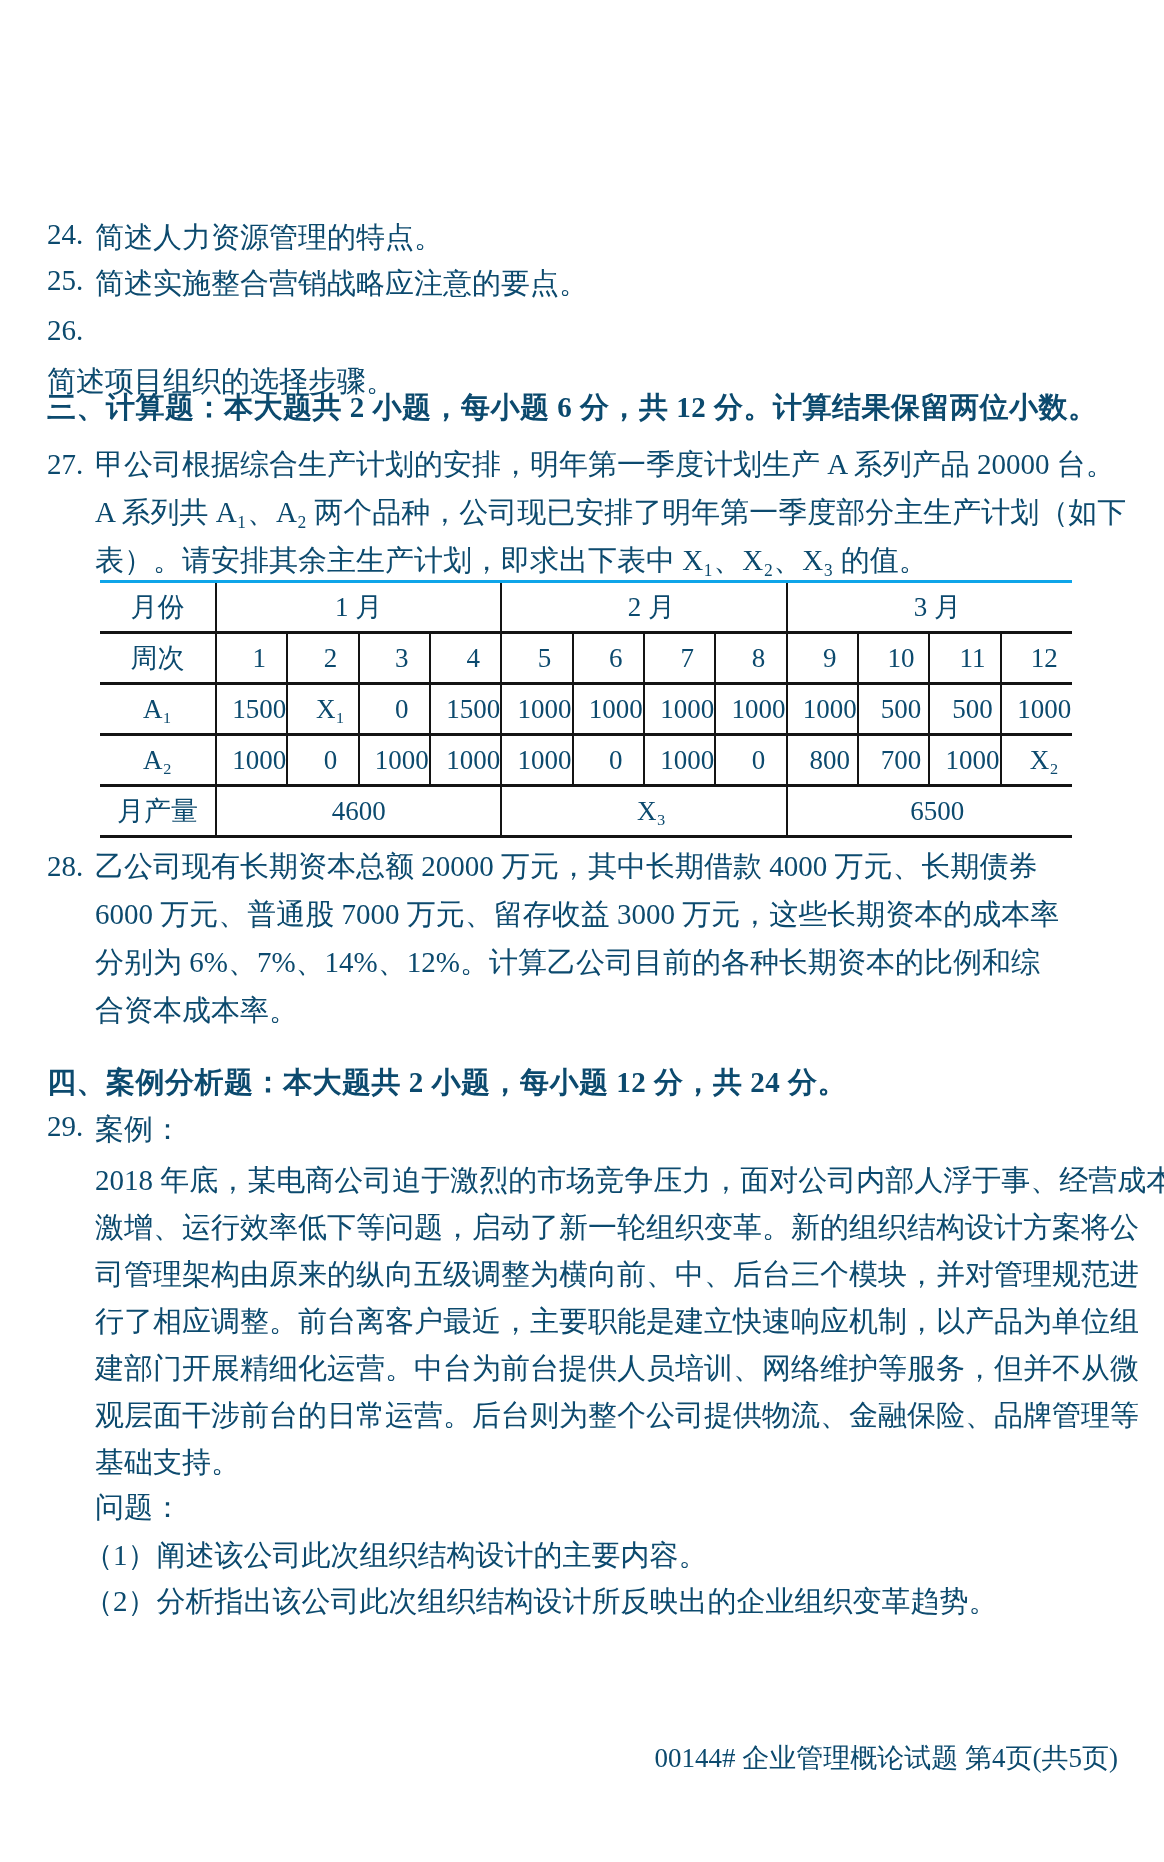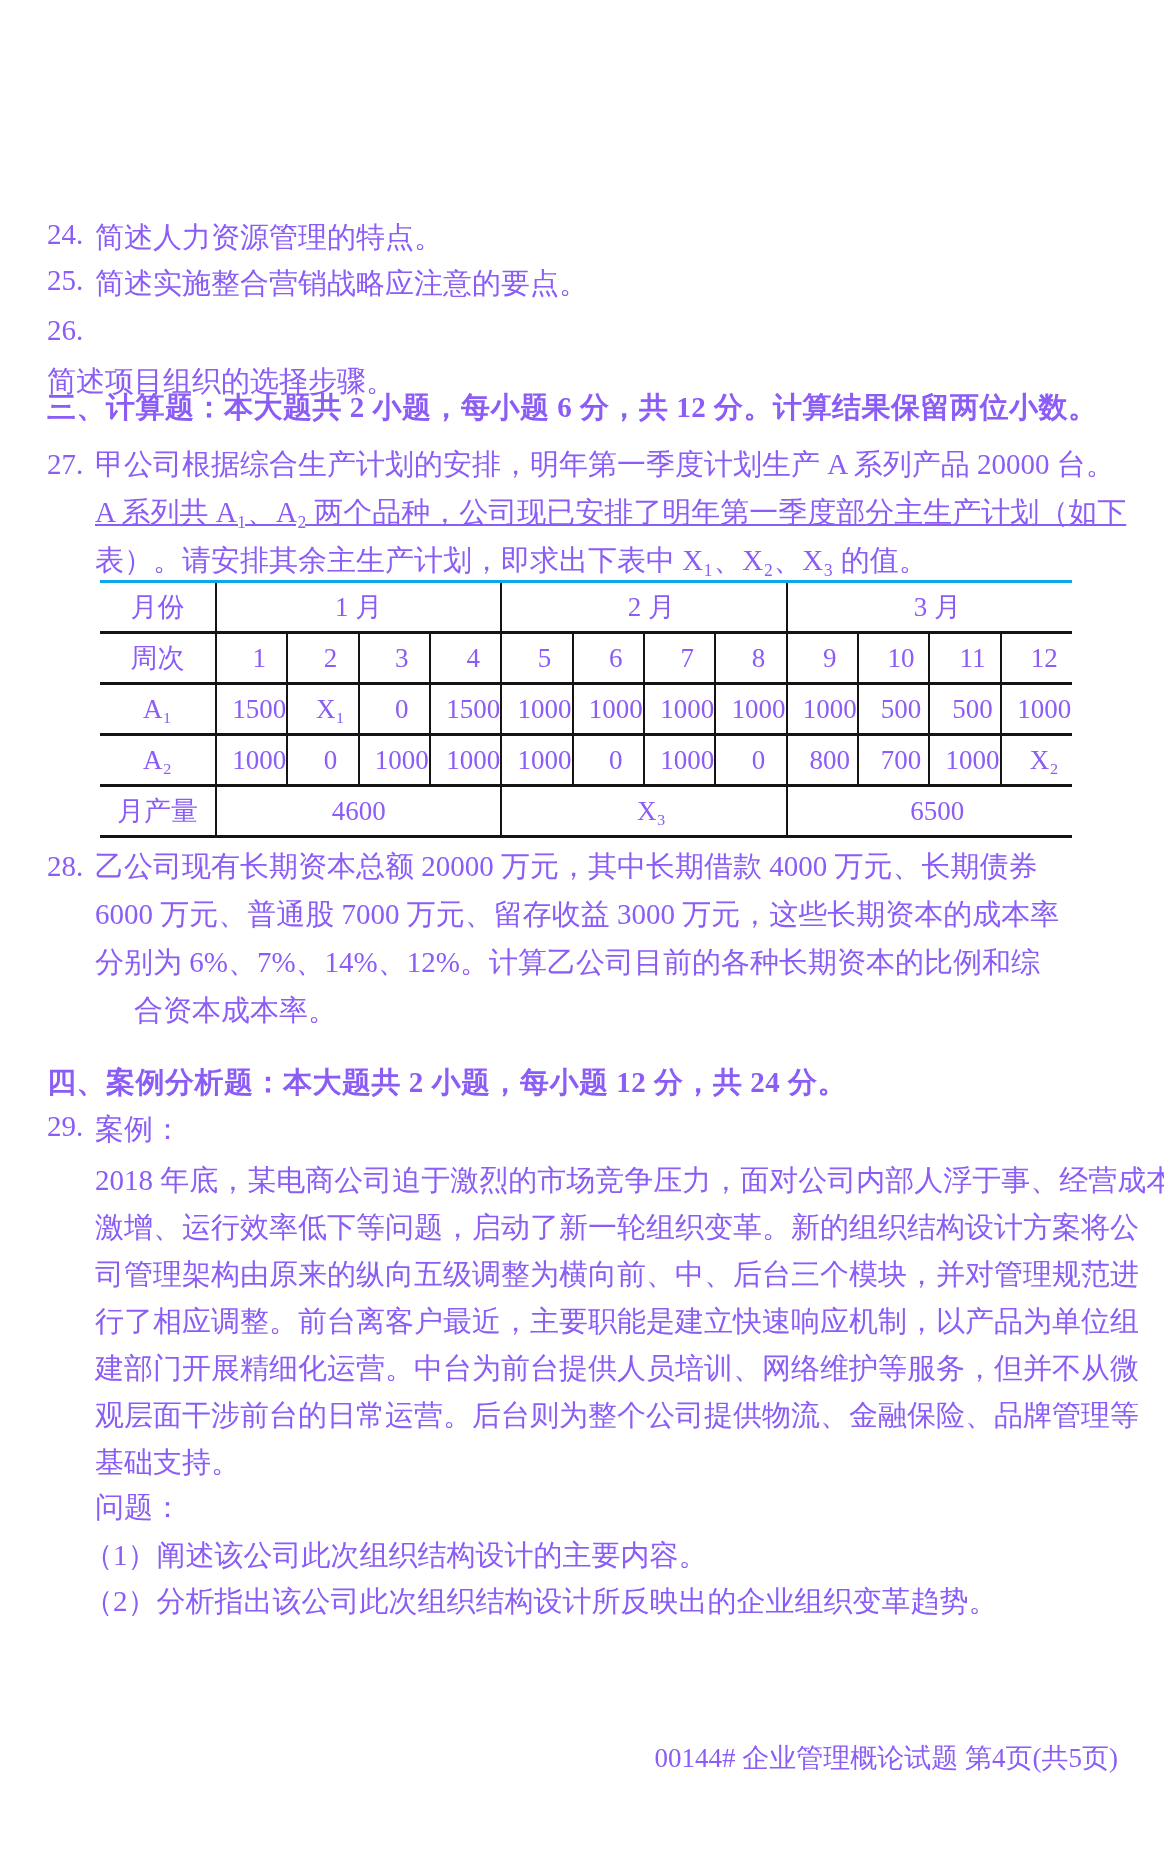--- a/index.html
+++ b/index.html
@@ -1,21 +1,21 @@
 <!DOCTYPE html>
 <html><head>
 <meta charset="utf-8">
 <style>
   html,body { margin:0; padding:0; background:#e8e8e8; }
   .page {
     position:relative;
     width:1164px; height:1862px;
     margin:0 auto;
     background:#ffffff;
-    color:#8b5cf6;
+    color:#0c4a6e;
     font-family:"Liberation Serif","DejaVu Serif",serif;
     font-size:29px;
     overflow:hidden;
   }
   .abs { position:absolute; }
   .qrow { display:flex; align-items:flex-start; white-space:nowrap; }
   .qnum { width:48px; flex:0 0 48px; }
   .qtext  { }
   .line { line-height:48px; white-space:nowrap; }
   .caseline { line-height:47px; white-space:nowrap; }
@@ -58,21 +58,21 @@
     <span class="qnum">26.</span>
     <span class="qtext">简述项目组织的选择步骤。</span>
   </div>
 
   <div class="abs heading" style="top:388px; left:47px;">三、计算题：本大题共 2 小题，每小题 6 分，共 12 分。计算结果保留两位小数。</div>
 
   <div class="abs qrow" style="top:440px; left:47px;">
     <span class="qnum" style="line-height:48px;">27.</span>
     <span class="qtext">
       <span class="line" style="display:block;">甲公司根据综合生产计划的安排，明年第一季度计划生产 A 系列产品 20000 台。</span>
-      <span class="line" style="display:block;text-decoration:underline;">A 系列共 A₁、A₂ 两个品种，公司现已安排了明年第一季度部分主生产计划（如下</span>
+      <span class="line" style="display:block;">A 系列共 A₁、A₂ 两个品种，公司现已安排了明年第一季度部分主生产计划（如下</span>
       <span class="line" style="display:block;">表）。请安排其余主生产计划，即求出下表中 X₁、X₂、X₃ 的值。</span>
     </span>
   </div>
 
   <table class="mps abs" style="top:580px; left:100px;">
     <colgroup>
       <col style="width:116px;">
       <col>
         <col>
         <col>
@@ -146,21 +146,21 @@
     </tr>
   </tbody>
     </table>
 
   <div class="abs qrow" style="top:842px; left:47px;">
     <span class="qnum" style="line-height:48px;">28.</span>
     <span class="qtext">
       <span class="line" style="display:block;">乙公司现有长期资本总额 20000 万元，其中长期借款 4000 万元、长期债券</span>
       <span class="line" style="display:block;">6000 万元、普通股 7000 万元、留存收益 3000 万元，这些长期资本的成本率</span>
       <span class="line" style="display:block;">分别为 6%、7%、14%、12%。计算乙公司目前的各种长期资本的比例和综</span>
-      <span class="line" style="display:block;margin-left:39px;">合资本成本率。</span>
+      <span class="line" style="display:block;">合资本成本率。</span>
     </span>
   </div>
 
   <div class="abs heading" style="top:1063px; left:47px;">四、案例分析题：本大题共 2 小题，每小题 12 分，共 24 分。</div>
 
   <div class="abs qrow" style="top:1110px; left:47px;">
     <span class="qnum">29.</span>
     <span class="qtext">案例：</span>
   </div>
 

